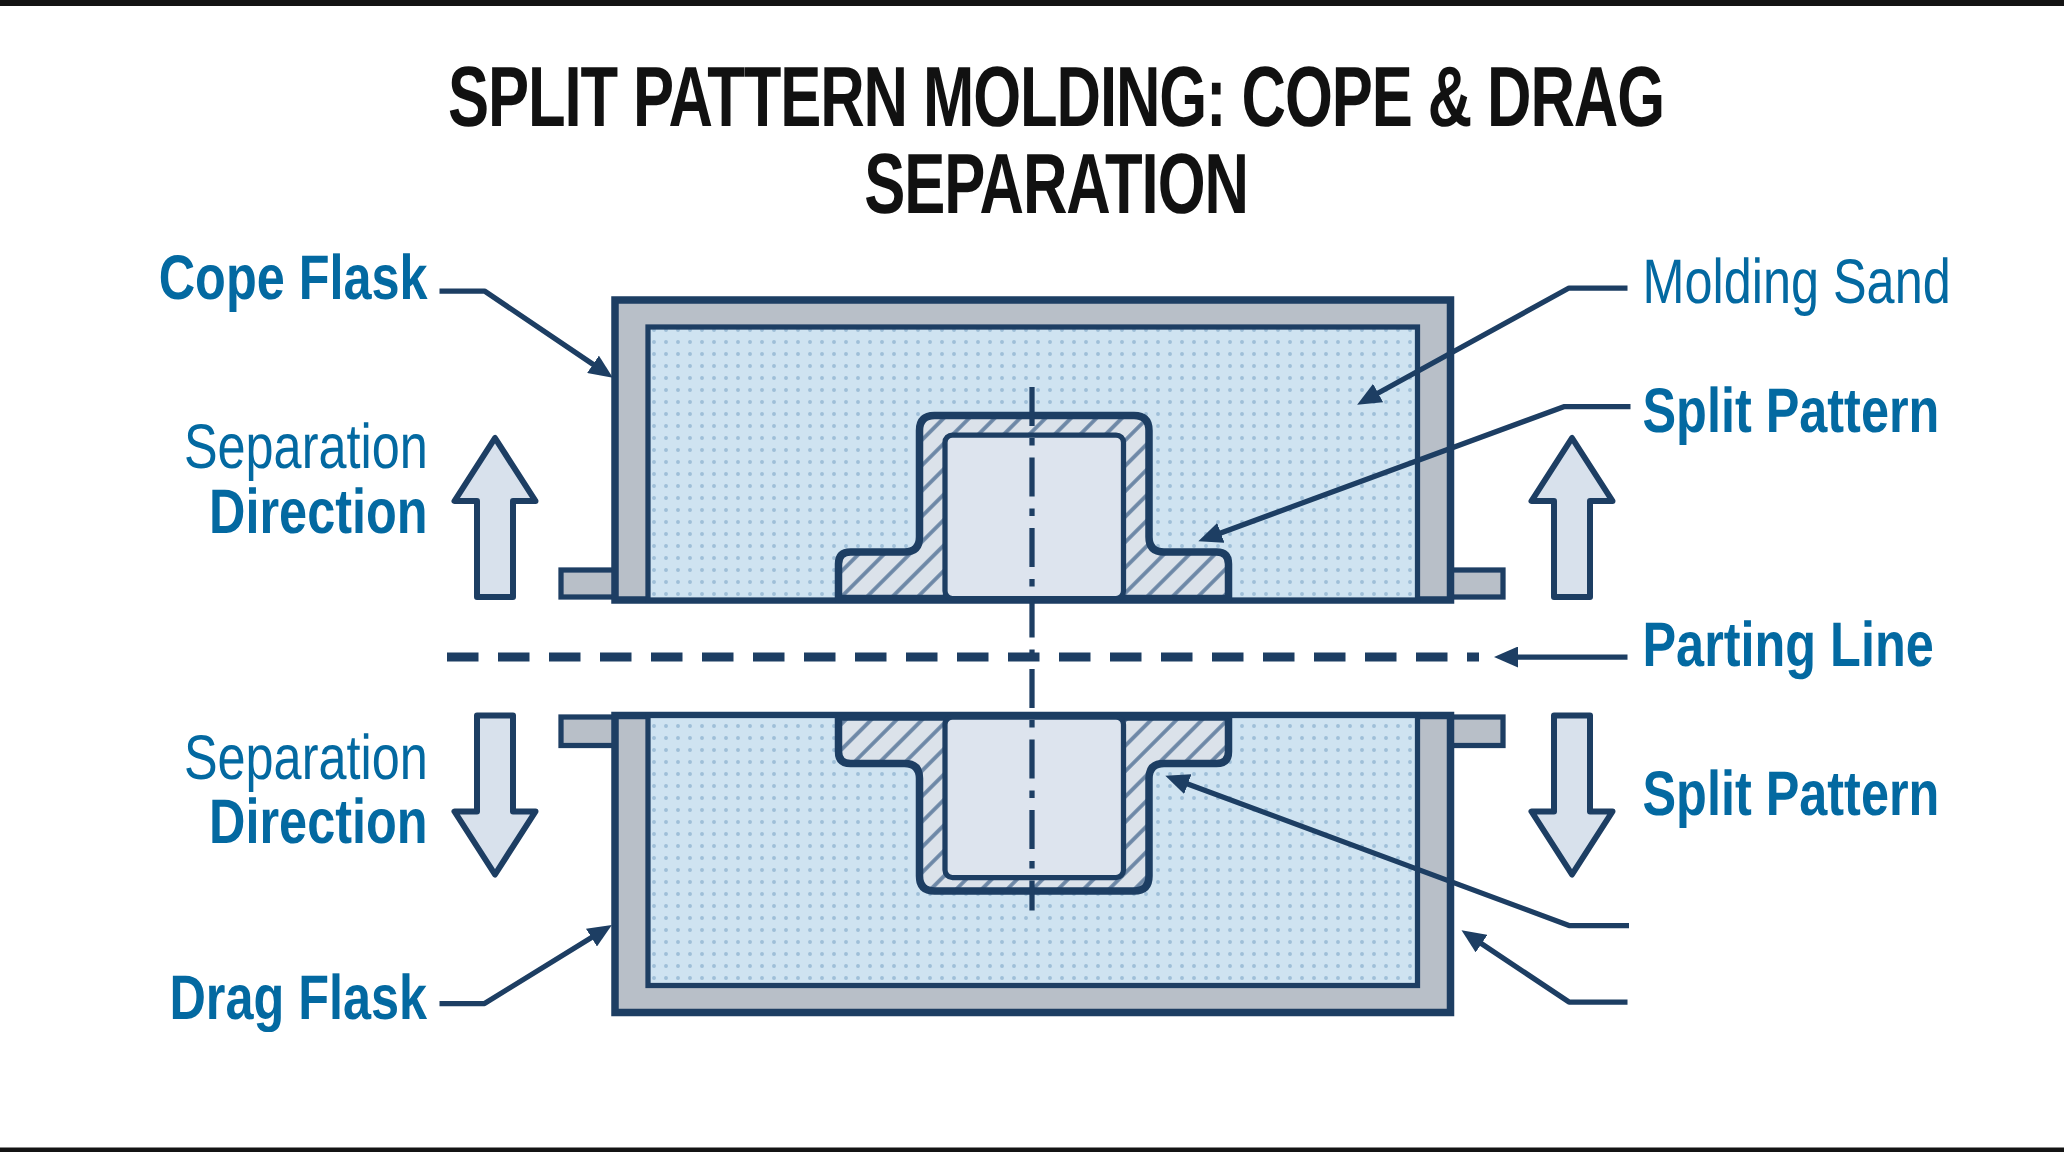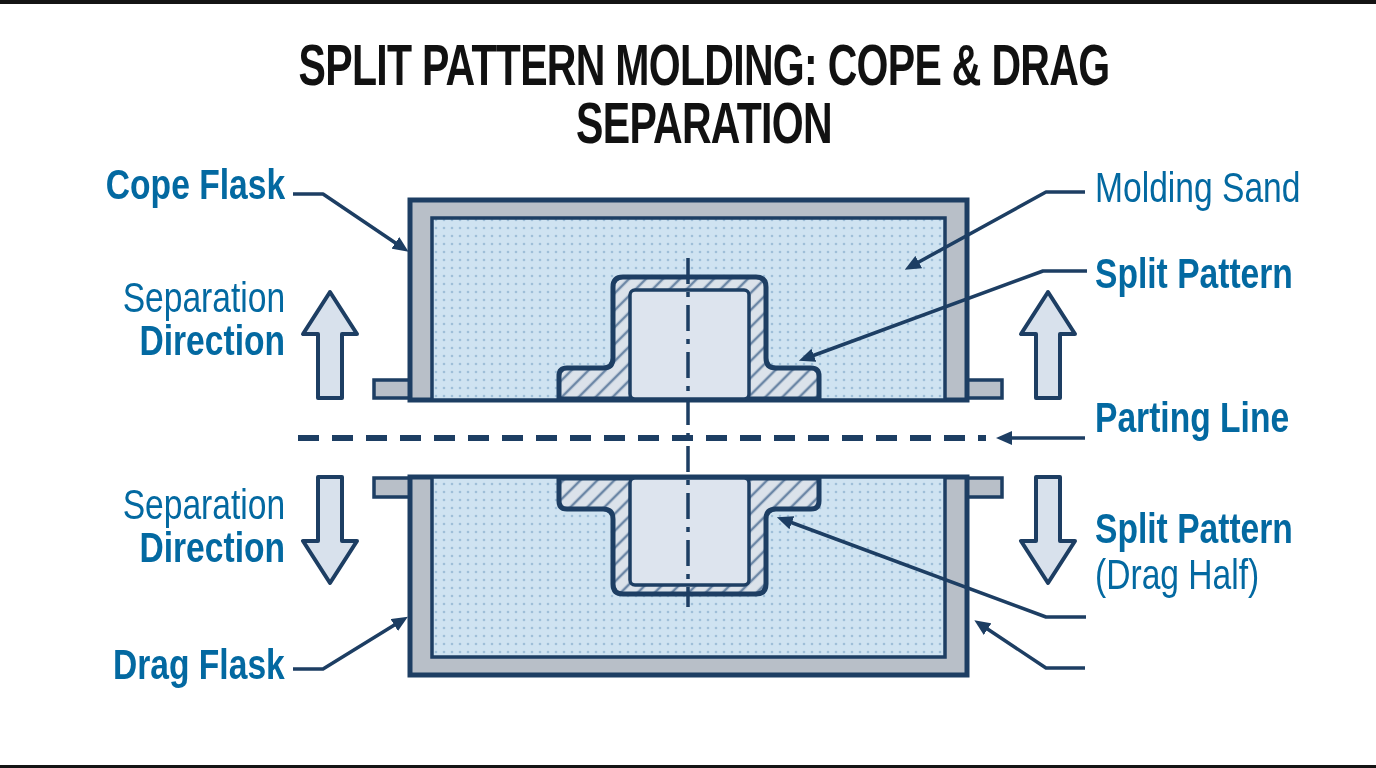--- a/index.html
+++ b/index.html
@@ -123,24 +123,23 @@
   </div>
 
   <div class="lbl left-col b" style="top:643px;">
     <span class="cond">Drag Flask</span>
   </div>
 
   <div class="lbl right-col" id="split-pattern-cope-label" style="top:248px;">
     <div class="b"><span class="cond">Split Pattern</span></div>
   </div>
 
-  <div class="lbl right-col b" style="top:396px;">
+  <div class="lbl right-col b" style="top:408px;">
     <span class="cond">Parting Line</span>
   </div>
 
   <div class="lbl right-col" id="split-pattern-drag-label" style="top:506px;">
     <div class="b"><span class="cond">Split Pattern</span></div>
-    <div><span class="cond">(Drag Half)</span></div>
   </div>
 
 
   <div class="edge-bar" id="edge-bottom"></div>
 </div>
 
 </body></html>

